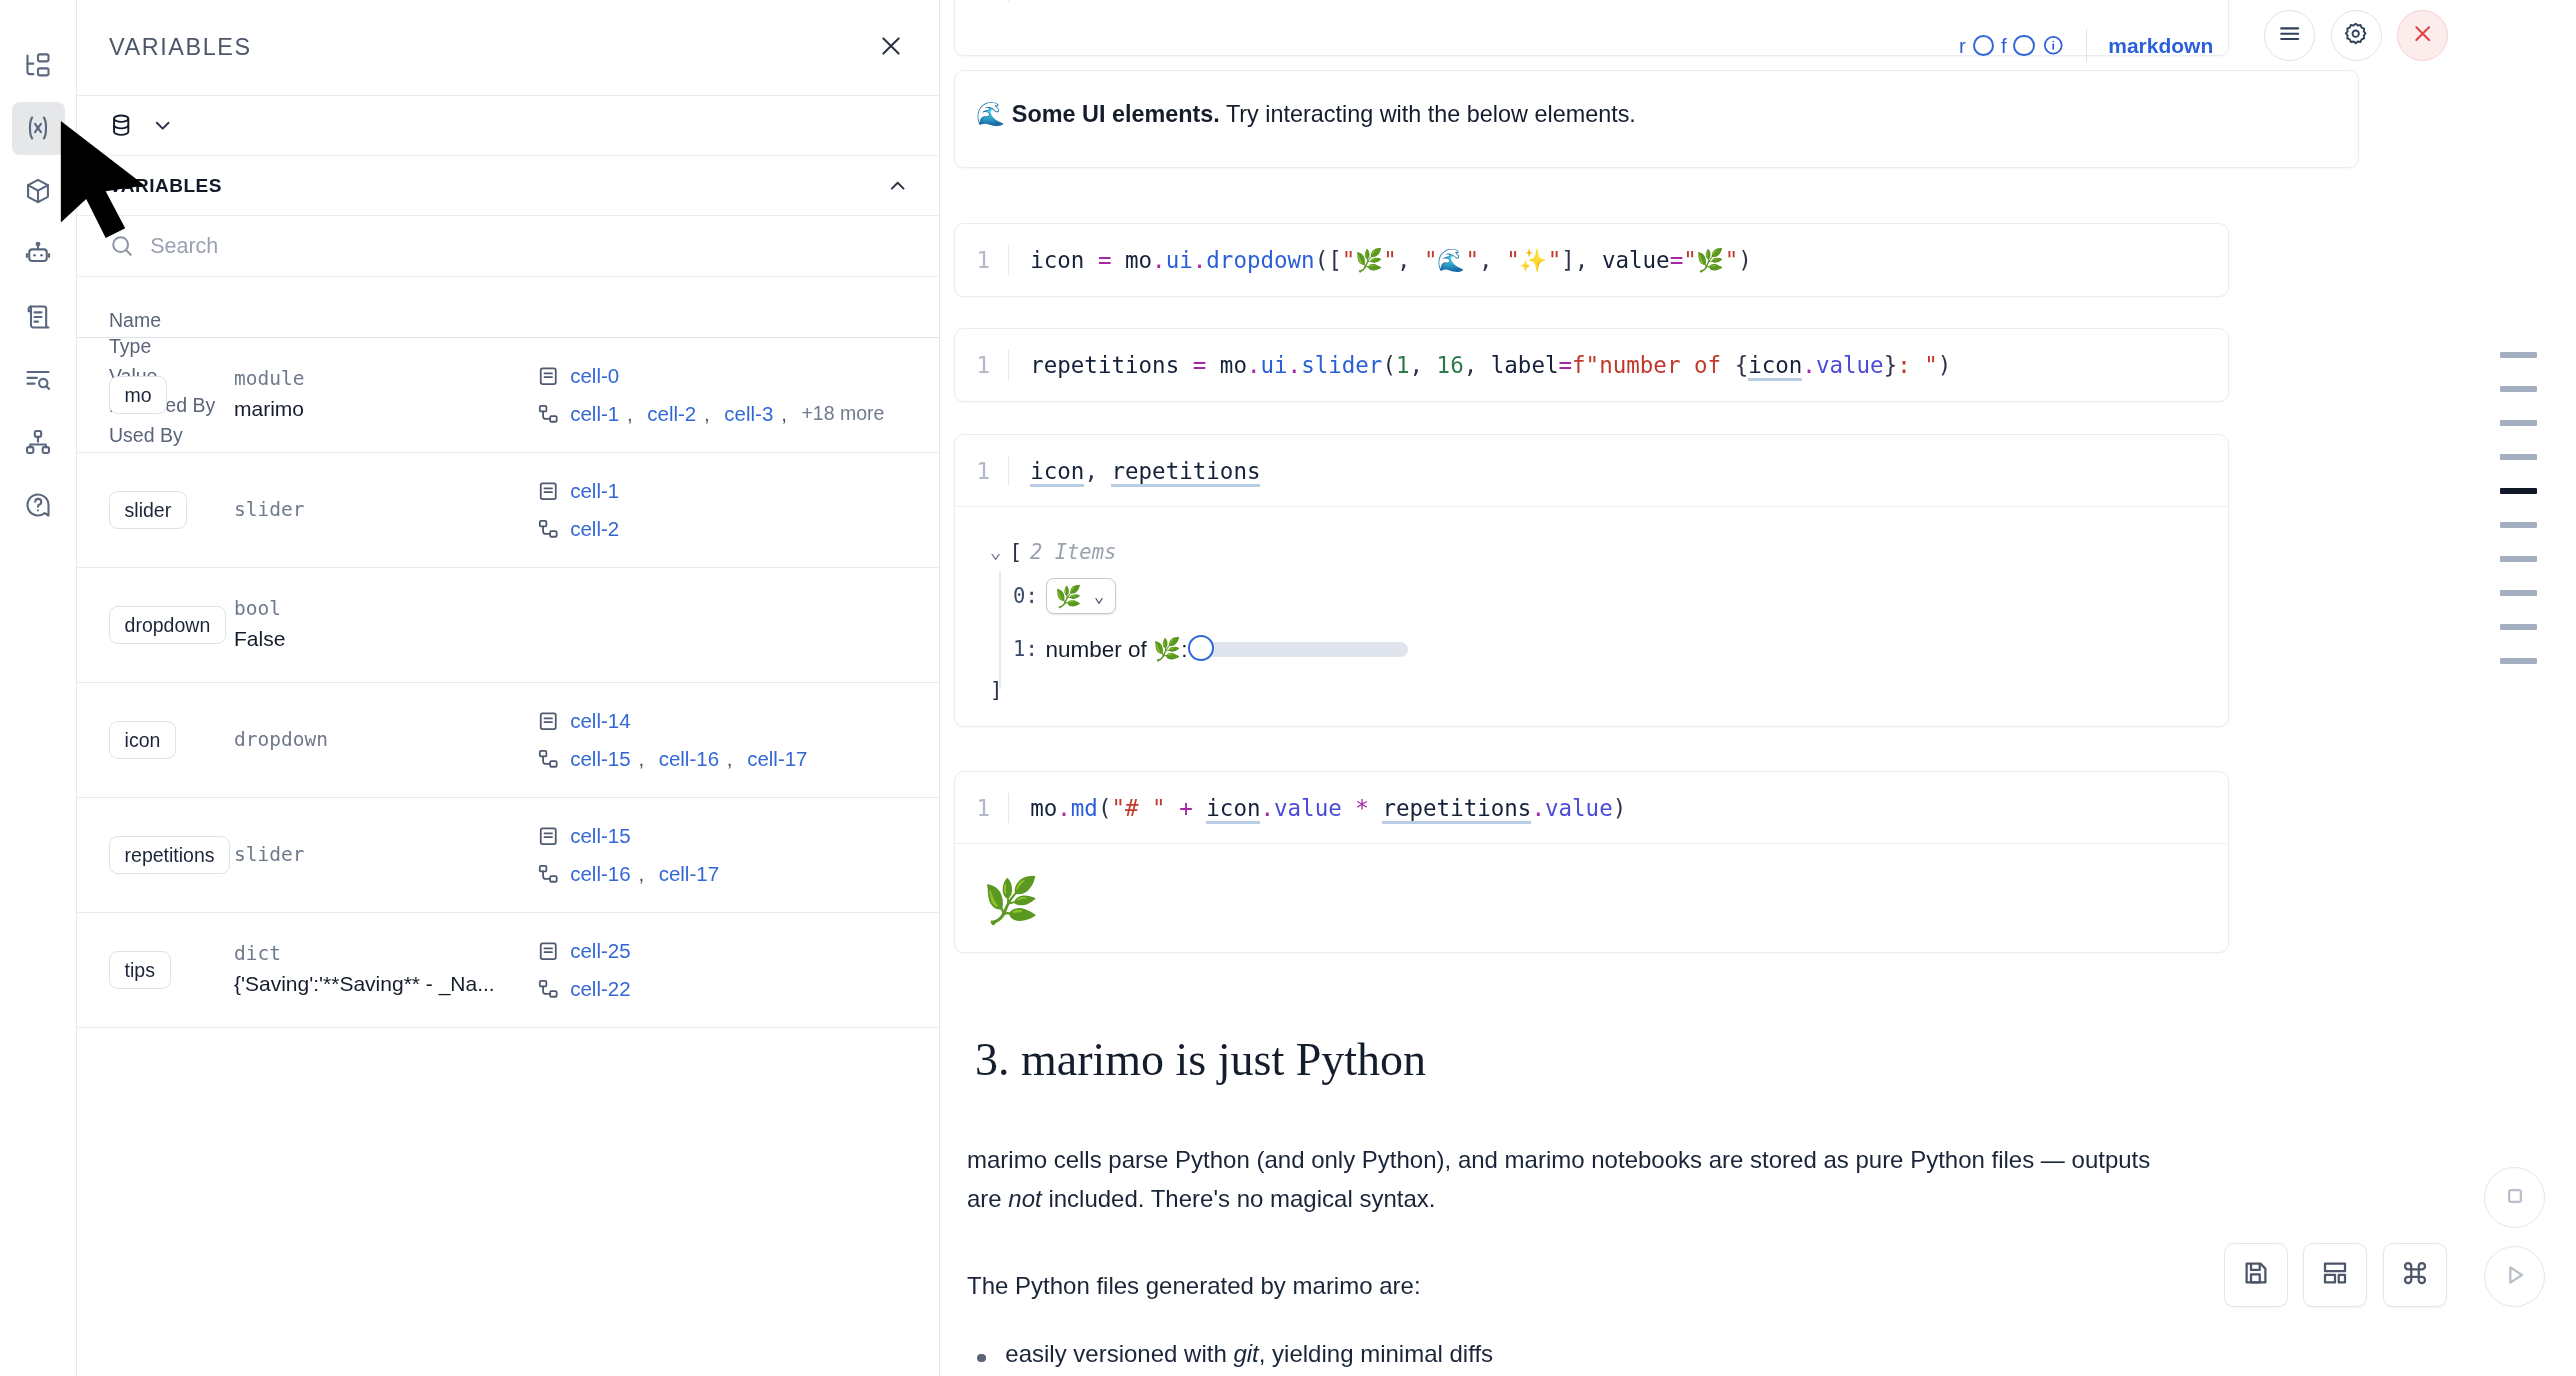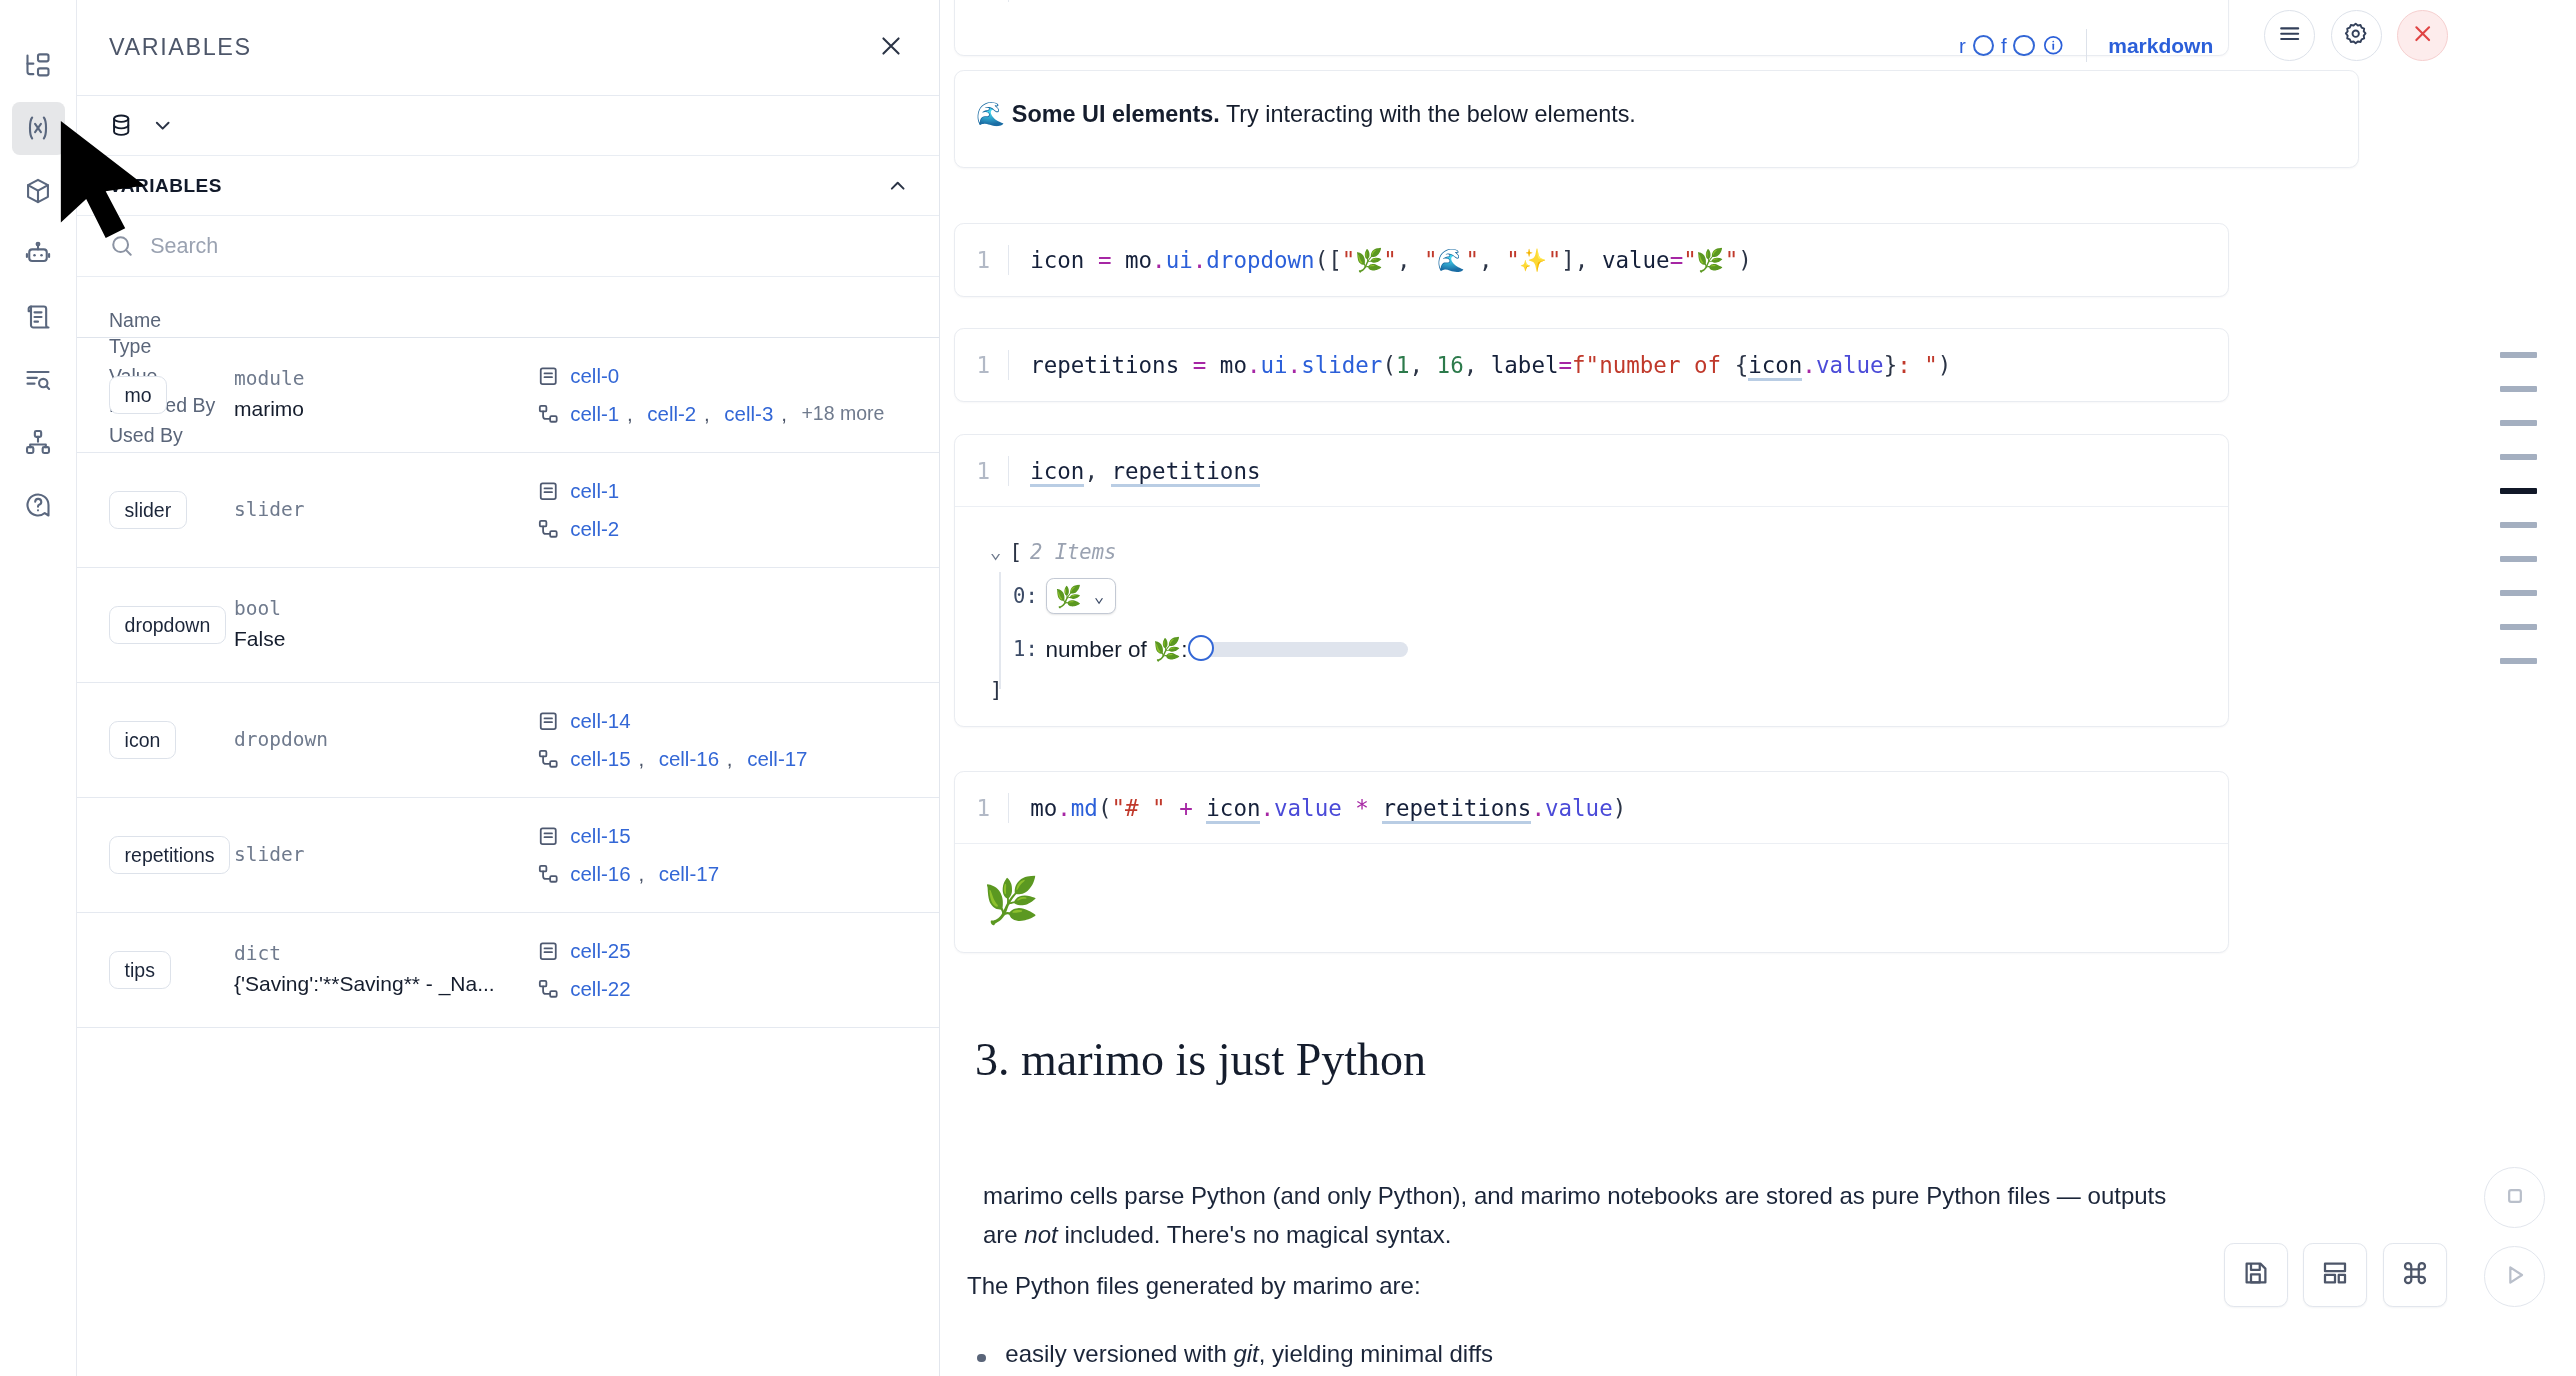--- a/index.html
+++ b/index.html
@@ -694,21 +694,21 @@
   <div class="cell-card" style="left:13.7px; top:771px; width:1275px; height:182px;">
     <div class="code-line" style="padding:20.5px 0; border-bottom:1px solid #eceff4;">
       <div class="gutter">1</div>
       <div class="code-body"><span class="t-def">mo</span><span class="t-op">.</span><span class="t-attr">md</span><span class="t-punc">(</span><span class="t-str">"# "</span><span class="t-punc"> </span><span class="t-op">+</span><span class="t-punc"> </span><span class="t-var">icon</span><span class="t-op">.</span><span class="t-prop">value</span><span class="t-punc"> </span><span class="t-op">*</span><span class="t-punc"> </span><span class="t-var">repetitions</span><span class="t-op">.</span><span class="t-prop">value</span><span class="t-punc">)</span></div>
     </div>
     <div style="position:absolute; left:29px; top:102px; font-size:45px;">🌿</div>
   </div>
 
   <div class="h-section" style="left:27px; top:1033px;">3. marimo is just Python</div>
 
-  <div class="para" style="left:43px; top:1141px; width:1201px;margin-top:36px;">
+  <div class="para" style="left:27px; top:1141px; width:1201px;">
     <span>marimo cells parse Python (and only Python), and marimo notebooks are stored as pure Python files — outputs are </span><i>not</i><span> included. There's no magical syntax.</span>
   </div>
   <div class="para" style="left:27px; top:1267px;">The Python files generated by marimo are:</div>
 
   <div class="bullet-row" style="left:37px; top:1340px;">
     <span class="bullet-dot"></span>
     <span class="bullet-txt">
       <span>easily versioned with </span><i>git</i><span>, yielding minimal diffs</span>
     </span>
   </div>

